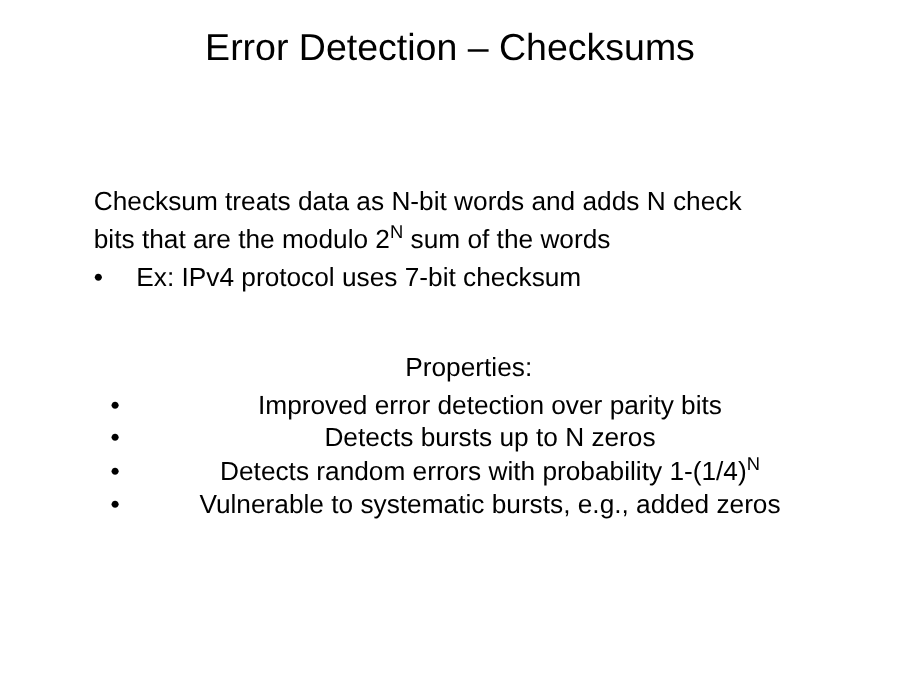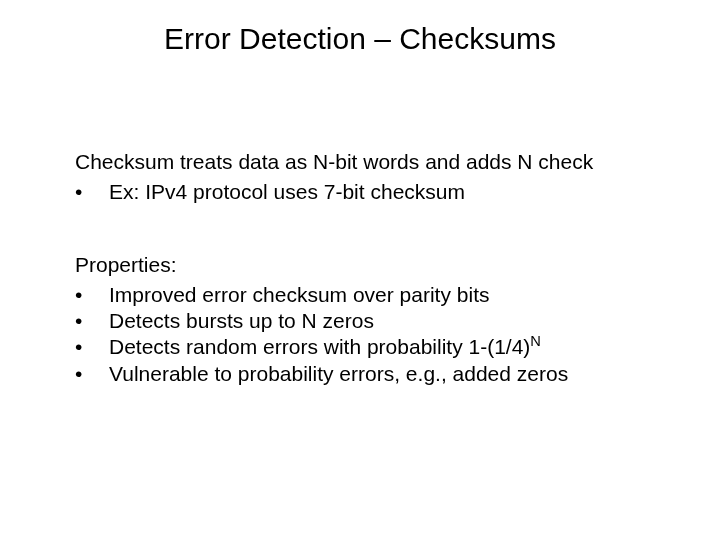--- a/index.html
+++ b/index.html
@@ -42,20 +42,21 @@
   }
   .bullet-mark {
     width: 34px;
     flex: 0 0 34px;
   }
   .bullet-text {
     flex: 1;
   }
   .block2 {
     margin-top: 46px;
+    text-align: center;
   }
   sup {
     font-size: 0.7em;
     vertical-align: super;
     line-height: 0;
   }
   .footer {
     position: absolute;
     left: 14px;
     bottom: 14px;
@@ -67,44 +68,47 @@
 <body>
 
 <div class="slide">
 
   <div class="title">Error Detection – Checksums</div>
 
   <div class="content">
 
     <div>
       <div class="para">Checksum treats data as N-bit words and adds N check</div>
+      <div class="para">
+        <span>bits that are the modulo 2</span><sup>N</sup><span> sum of the words</span>
+      </div>
       <div class="bullet-row">
         <div class="bullet-mark">•</div>
         <div class="bullet-text">Ex: IPv4 protocol uses 7-bit checksum</div>
       </div>
     </div>
 
     <div class="block2">
       <div class="para">Properties:</div>
       <div class="bullet-row">
         <div class="bullet-mark">•</div>
-        <div class="bullet-text">Improved error checksum over parity bits</div>
+        <div class="bullet-text">Improved error detection over parity bits</div>
       </div>
       <div class="bullet-row">
         <div class="bullet-mark">•</div>
         <div class="bullet-text">Detects bursts up to N zeros</div>
       </div>
       <div class="bullet-row">
         <div class="bullet-mark">•</div>
         <div class="bullet-text">
           <span>Detects random errors with probability 1-(1/4)</span><sup>N</sup>
         </div>
       </div>
       <div class="bullet-row">
         <div class="bullet-mark">•</div>
-        <div class="bullet-text">Vulnerable to probability errors, e.g., added zeros</div>
+        <div class="bullet-text">Vulnerable to systematic bursts, e.g., added zeros</div>
       </div>
     </div>
 
   </div>
 
 
 </div>
 
 </body></html>

